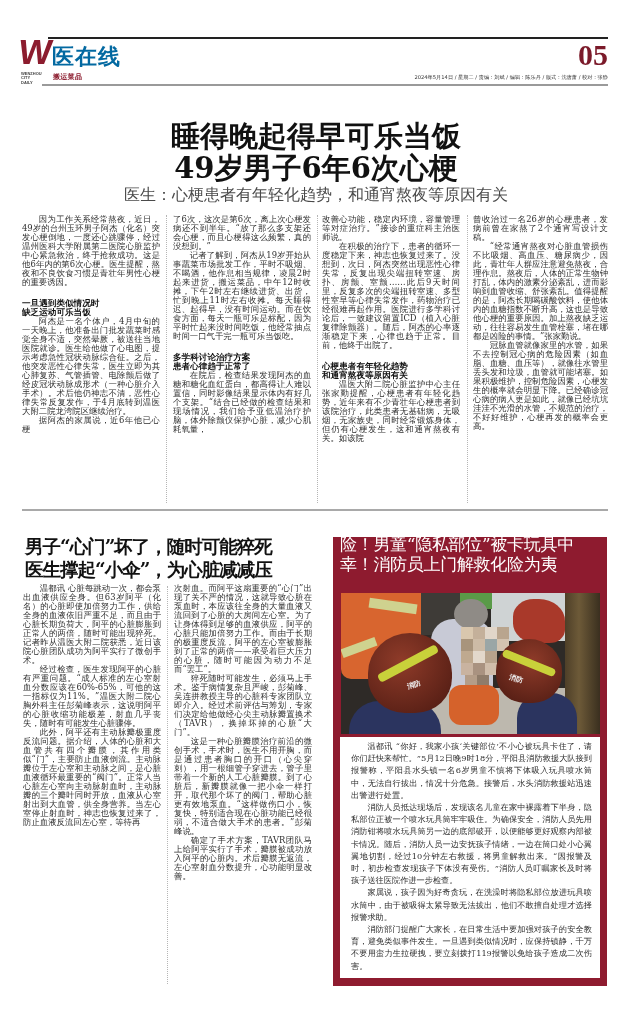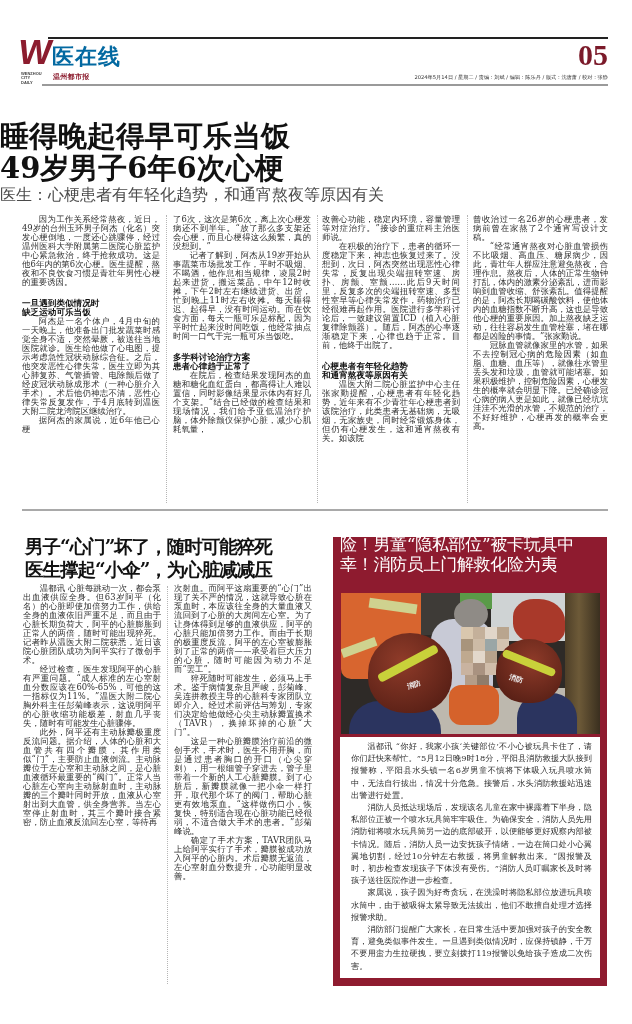--- a/index.html
+++ b/index.html
@@ -7,22 +7,22 @@
 body{position:relative;font-family:"DejaVu Serif",serif;color:#2b2b2b}
 .a{position:absolute}
 .logo{left:19px;top:36px;width:34px;height:32px;color:#8c1c2e;font:bold 35px/32px "Liberation Sans",sans-serif;letter-spacing:-2px;transform:skewX(-8deg)}
 .logo-sub{left:21px;top:72px;width:24px;font:bold 4px/4.4px "Liberation Sans",sans-serif;color:#444}
 .top-rule{left:48px;top:37px;width:560px;height:2px;background:#222}
 .bottom-rule{left:42px;top:84px;width:566px;height:2px;background:#9a9a9a}
 .section-title{left:52px;top:44px;font:bold 22px/24px "DejaVu Serif",serif;color:#0369a1;letter-spacing:1px;white-space:nowrap}
 .paper-name{left:53px;top:73px;font:bold 7px/8px "DejaVu Sans",sans-serif;color:#8c1c2e;letter-spacing:.3px;white-space:nowrap}
 .page-num{right:24px;top:40px;font:bold 30px/30px "Liberation Serif",serif;color:#7b1a2a}
 .dateline{right:24px;top:74px;font:5.2px/6px "DejaVu Sans",sans-serif;color:#333;white-space:nowrap}
-.headline{left:0;top:120px;width:632px;text-align:left;font:bold 29px/32px "DejaVu Serif",serif;color:#111}
-.subheadline{left:0;top:186px;width:632px;text-align:left;font:16px/18px "DejaVu Sans",sans-serif;color:#4a4a4a}
+.headline{left:0;top:120px;width:632px;text-align:center;font:bold 29px/32px "DejaVu Serif",serif;color:#111}
+.subheadline{left:0;top:186px;width:632px;text-align:center;font:16px/18px "DejaVu Sans",sans-serif;color:#4a4a4a}
 .col{font-size:8.4px;line-height:9px;text-align:justify;color:#2e2e2e;overflow:hidden}
 .col p{text-indent:2em}
 .col p.cont{text-indent:0}
 .col .sub{font-family:"DejaVu Sans",sans-serif;font-weight:bold;color:#111;margin-top:12px;font-size:8.6px}
 .vsep{width:0;border-left:1px dotted #b5b5b5}
 .hrule{left:22px;top:509px;width:586px;height:1.5px;background:#a9a9a9}
 .byline{text-align:right;font-family:"DejaVu Sans",sans-serif;margin-top:2px;color:#333}
 .title2{left:25px;top:535px;font:bold 18.5px/23px "DejaVu Serif",serif;color:#111;letter-spacing:-1px;white-space:nowrap}
 .box{left:333px;top:537px;width:274px;height:449px;background:#8e1b2f}
 .box-title{left:340px;top:534px;font:17px/20px "DejaVu Serif",serif;color:#fff;letter-spacing:-.3px;white-space:nowrap}
@@ -36,21 +36,21 @@
 <body>
 
 <div class="a top-rule"></div>
 <div class="a logo"><span>W</span></div>
 <div class="a logo-sub">
   <div>WENZHOU</div>
   <div>CITY</div>
   <div>DAILY</div>
 </div>
 <div class="a section-title">医在线</div>
-<div class="a paper-name">温州都市报</div>
+<div class="a paper-name">搬运菜品</div>
 <div class="a page-num">05</div>
 <div class="a dateline">2024年5月14日 / 星期二 / 责编：刘斌 / 编辑：陈乐丹 / 版式：沈唐萧 / 校对：张静</div>
 <div class="a bottom-rule"></div>
 
 <div class="a headline">
   <div>睡得晚起得早可乐当饭</div>
   <div>49岁男子6年6次心梗</div>
 </div>
 <div class="a subheadline">医生：心梗患者有年轻化趋势，和通宵熬夜等原因有关</div>
 
@@ -97,21 +97,21 @@
 <div class="a hrule"></div>
 
 <div class="a title2">
   <div>男子“心门”坏了，随时可能猝死</div>
   <div>医生撑起“小伞”，为心脏减减压</div>
 </div>
 
 <div class="a col" style="left:23px;top:584px;width:138px;height:405px">
   <p>温都讯 心脏每跳动一次，都会泵出血液供应全身。但63岁阿平（化名）的心脏即使加倍努力工作，供给全身的血液依旧严重不足，而且由于心脏长期负荷大，阿平的心脏膨胀到正常人的两倍，随时可能出现猝死。记者昨从温医大附二院获悉，近日该院心脏团队成功为阿平实行了微创手术。</p>
   <p>经过检查，医生发现阿平的心脏有严重问题。“成人标准的左心室射血分数应该在60%-65%，可他的这一指标仅为11%。”温医大附二院心胸外科主任彭菊峰表示，这说明阿平的心脏收缩功能极差，射血几乎丧失，随时有可能发生心脏骤停。</p>
-  <p>此外，阿平还有主动脉瓣极重度反流问题。据介绍，人体的心脏和大血管共有四个瓣膜，其作用类似“门”，主要防止血液倒流。主动脉瓣位于左心室和主动脉之间，是心脏血液循环最重要的“阀门”。正常人当心脏左心室向主动脉射血时，主动脉瓣的三个瓣叶同时开放，血液从心室射出到大血管，供全身营养。当左心室停止射血时，其三个瓣叶接合紧密，防止血液反流回左心室，等待再</p>
+  <p>此外，阿平还有主动脉瓣极重度反流问题。据介绍，人体的心脏和大血管共有四个瓣膜，其作用类似“门”，主要防止血液倒流。主动脉瓣位于左心室和主动脉之间，是心脏血液循环最重要的“阀门”。正常人当心脏左心室向主动脉射血时，主动脉瓣的三个瓣叶同时开放，血液从心室射出到大血管，供全身营养。当左心室停止射血时，神志也恢复过来了，防止血液反流回左心室，等待再</p>
 </div>
 <div class="a vsep" style="left:167px;top:586px;height:398px"></div>
 <div class="a col" style="left:174px;top:584px;width:138px;height:405px">
   <p class="cont">次射血。而阿平这扇重要的“心门”出现了关不严的情况，这就导致心脏在泵血时，本应该往全身的大量血液又流回到了心脏的大房间左心室。为了让身体得到足够的血液供应，阿平的心脏只能加倍努力工作。而由于长期的极重度反流，阿平的左心室被膨胀到了正常的两倍——承受着巨大压力的心脏，随时可能因为动力不足而“罢工”。</p>
   <p>猝死随时可能发生，必须马上手术。鉴于病情复杂且严峻，彭菊峰、吴连拼教授主导的心脏科专家团队立即介入。经过术前评估与筹划，专家们决定给他做经心尖主动脉瓣置换术（TAVR），换掉坏掉的心脏“大门”。</p>
   <p>这是一种心脏瓣膜治疗前沿的微创手术，手术时，医生不用开胸，而是通过患者胸口的开口（心尖穿刺），用一根细管子穿进去，管子里带着一个新的人工心脏瓣膜。到了心脏后，新瓣膜就像一把小伞一样打开，取代那个坏了的阀门，帮助心脏更有效地泵血。“这样做伤口小，恢复快，特别适合现在心脏功能已经很弱，不适合做大手术的患者。”彭菊峰说。</p>
   <p>确定了手术方案，TAVR团队马上给阿平实行了手术，瓣膜被成功放入阿平的心脏内。术后瓣膜无返流，左心室射血分数提升，心功能明显改善。</p>
   <div class="byline"></div>
 </div>
 

